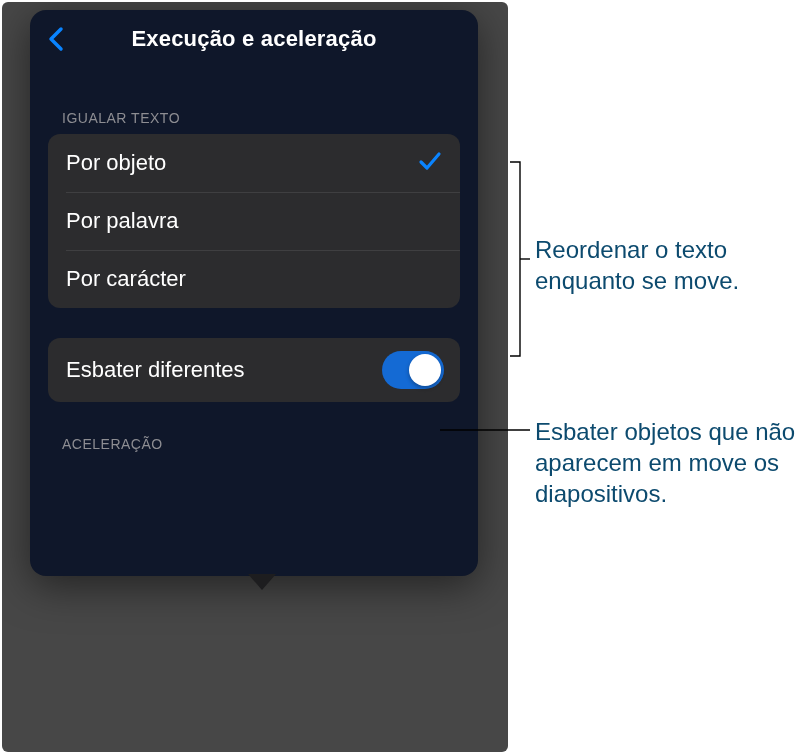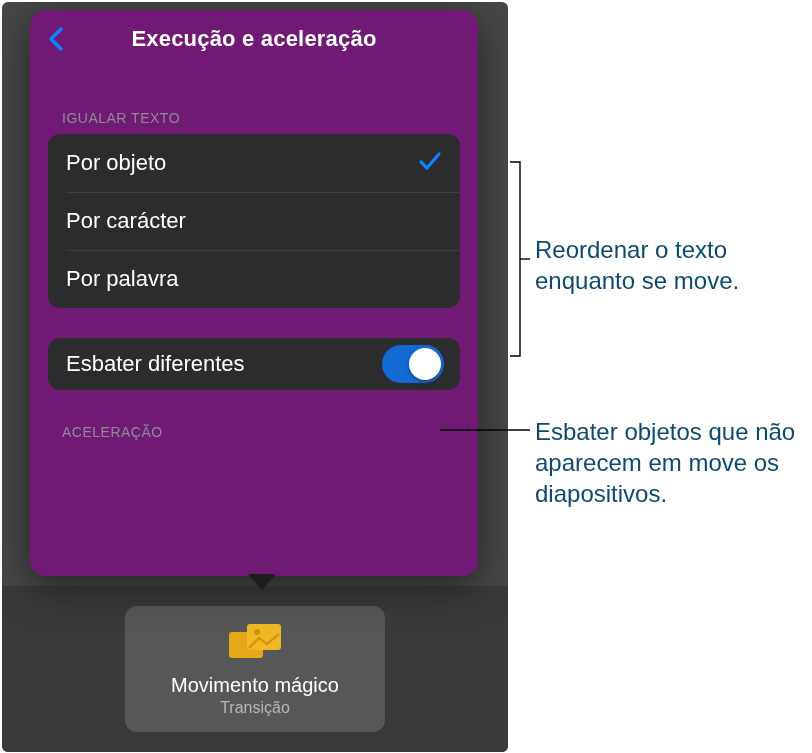--- a/index.html
+++ b/index.html
@@ -24,21 +24,21 @@
       background: #474747;
       border-radius: 6px;
       overflow: hidden;
     }
     .popover {
       position: absolute;
       left: 28px;
       top: 8px;
       width: 448px;
       height: 566px;
-      background: #701a75;
+      background: #0f172a;
       border-radius: 16px;
       box-shadow: 0 10px 40px rgba(0,0,0,0.5);
       padding: 0;
       overflow: hidden;
     }
     .popover-header {
       display: flex;
       align-items: center;
       justify-content: center;
       position: relative;
@@ -111,21 +111,21 @@
       stroke: #0a84ff;
       stroke-width: 3.2;
       fill: none;
       stroke-linecap: round;
       stroke-linejoin: round;
     }
     .toggle-row {
       margin-top: 30px;
       background: #2c2c2e;
       border-radius: 12px;
-      height: 52px;
+      height: 64px;
       display: flex;
       align-items: center;
       justify-content: space-between;
       padding: 0 16px 0 18px;
     }
     .toggle-label {
       color: #fff;
       font-size: 22px;
     }
     .switch {
@@ -214,34 +214,20 @@
       left: 0;
       top: 0;
       pointer-events: none;
     }
   </style>
 </head>
 <body>
 
 <div class="stage">
 
-  <div class="thumb-area">
-    <div class="thumb-card">
-      <div class="thumb-icon">
-        <svg width="56" height="40" viewBox="0 0 56 40">
-          <rect x="2" y="10" width="34" height="26" rx="3" fill="#e6a818"></rect>
-          <rect x="20" y="2" width="34" height="26" rx="3" fill="#f0b824"></rect>
-          <circle cx="30" cy="10" r="3" fill="#d09010"></circle>
-          <polyline points="22,26 32,16 40,22 52,12" fill="none" stroke="#d09010" stroke-width="2"></polyline>
-        </svg>
-      </div>
-      <div class="thumb-title">Movimento mágico</div>
-      <div class="thumb-sub">Transição</div>
-    </div>
-  </div>
 
   <div class="popover">
     <div class="popover-header">
       <div class="back-chev">
         <svg width="18" height="26" viewBox="0 0 18 26">
           <polyline points="14,3 4,13 14,23"></polyline>
         </svg>
       </div>
       <div class="title">Execução e aceleração</div>
     </div>
@@ -252,24 +238,24 @@
       <div class="list">
         <div class="list-row">
           <span class="list-row-label">Por objeto</span>
           <span class="check">
             <svg width="24" height="22" viewBox="0 0 24 22">
                 <polyline points="3,12 9,18 21,4"></polyline>
               </svg>
           </span>
         </div>
         <div class="list-row">
+          <span class="list-row-label">Por palavra</span>
+        </div>
+        <div class="list-row">
           <span class="list-row-label">Por carácter</span>
-        </div>
-        <div class="list-row">
-          <span class="list-row-label">Por palavra</span>
         </div>
       </div>
 
       <div class="toggle-row">
         <span class="toggle-label">Esbater diferentes</span>
         <div class="switch">
           <div class="switch-knob"></div>
         </div>
       </div>
 

